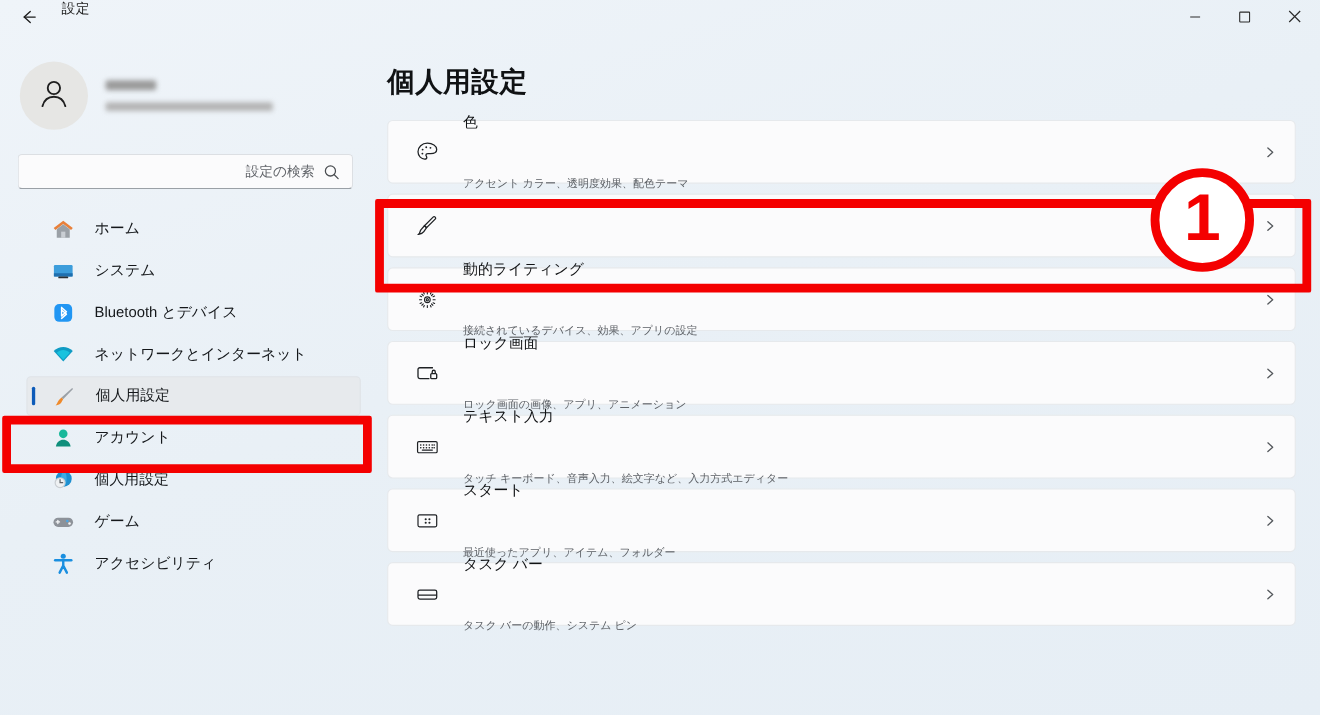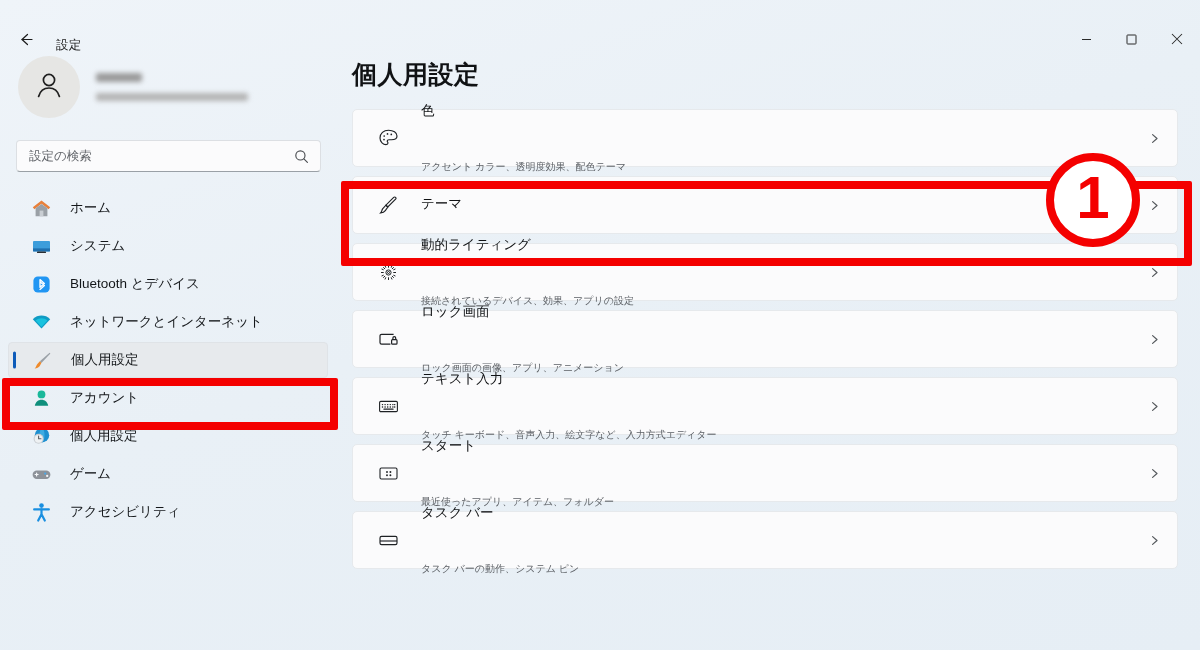--- a/index.html
+++ b/index.html
@@ -13,21 +13,21 @@
   #app {
     position: relative;
     width: 1200px; height: 650px;
     background: linear-gradient(160deg,#eff4f9 0%, #e9f0f6 45%, #e6eef5 100%);
   }
 
   
   .titlebar {
     position: absolute; top: 0; left: 0;
     width: 1200px; height: 30px;
-    display: flex; align-items: flex-end; margin-top: 24px;
+    display: flex; align-items: flex-start;
   }
   .tb-back {
     width: 34px; height: 30px;
     display: flex; align-items: center; justify-content: center;
     margin-left: 8px;
     color: #1b1b1b;
   }
   .tb-back svg { display:block; }
   .tb-title {
     font-size: 12.5px; color: #1b1b1b;
@@ -80,27 +80,28 @@
     border: 1px solid #dcdfe3;
     border-bottom: 1.6px solid #9aa0a6;
     border-radius: 4px;
     display: flex; align-items: center;
   }
   .searchbox input {
     flex: 1 1 auto;
     border: none; outline: none; background: transparent;
     font-family: inherit; font-size: 12.5px; color: #5c5f63;
     padding: 0 8px 0 12px;
+    text-align: right;
   }
   .searchbox input::placeholder { color: #616469; }
   .search-icon { padding-right: 11px; color: #4a4d51; display:flex; }
 
   .navlist {
     margin-top: 18px;
-    padding: 0 10px 0 8px;
+    padding: 0 10px 0 24px;
   }
   .navitem {
     position: relative;
     display: flex; align-items: center;
     height: 36px;
     margin: 0 0 2px 0;
     padding-left: 22px;
     border-radius: 4px;
   }
   .navitem .ico {
@@ -381,21 +382,20 @@
     </div>
 
     <div class="card">
       <span class="ico">
         <svg width="23" height="23" viewBox="0 0 23 23" fill="none" stroke="currentColor" stroke-width="1.15">
           <path d="M18.6 3.4 C19.2 4 19.2 4.6 18.6 5.2 L10.8 13 L8.9 11.2 L16.7 3.4 C17.3 2.8 18 2.8 18.6 3.4 Z"></path>
           <path d="M8.9 11.2 L10.8 13 L8.3 16.6 C7.3 18 5.4 18.8 3.6 19 C4.9 17.6 4.7 16.3 5.6 14.9 Z"></path>
         </svg>
       </span>
       <div class="texts">
-        <div class="t1">テーマ</div>
       </div>
       <span class="chev">
         <svg width="13" height="13" viewBox="0 0 13 13" fill="none" stroke="currentColor" stroke-width="1.2">
             <path d="M4.6 2.6 L9 6.5 L4.6 10.4" stroke-linecap="round" stroke-linejoin="round"></path>
           </svg>
       </span>
     </div>
 
     <div class="card">
       <span class="ico">

